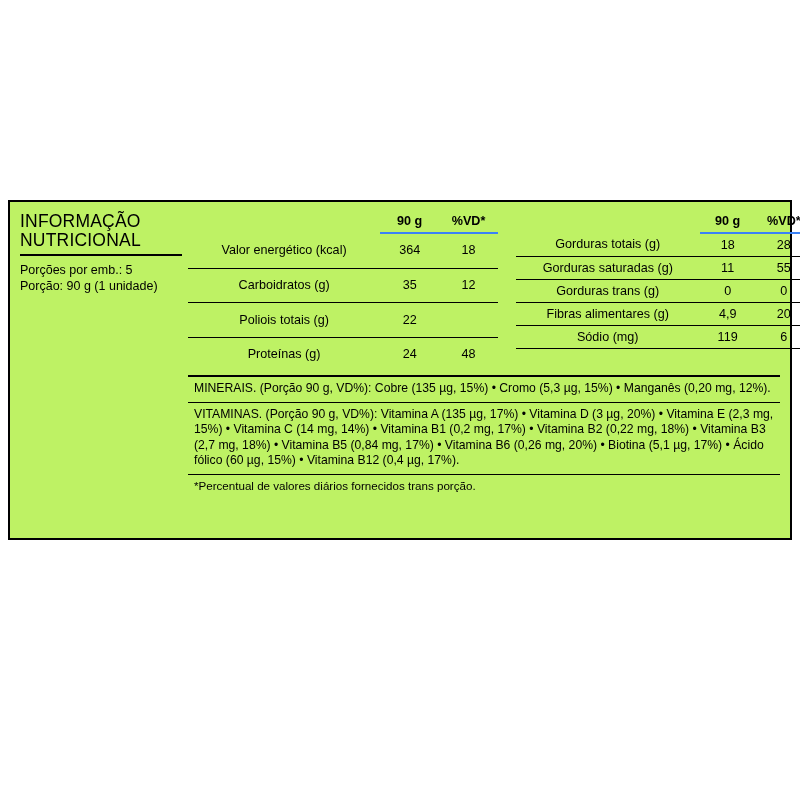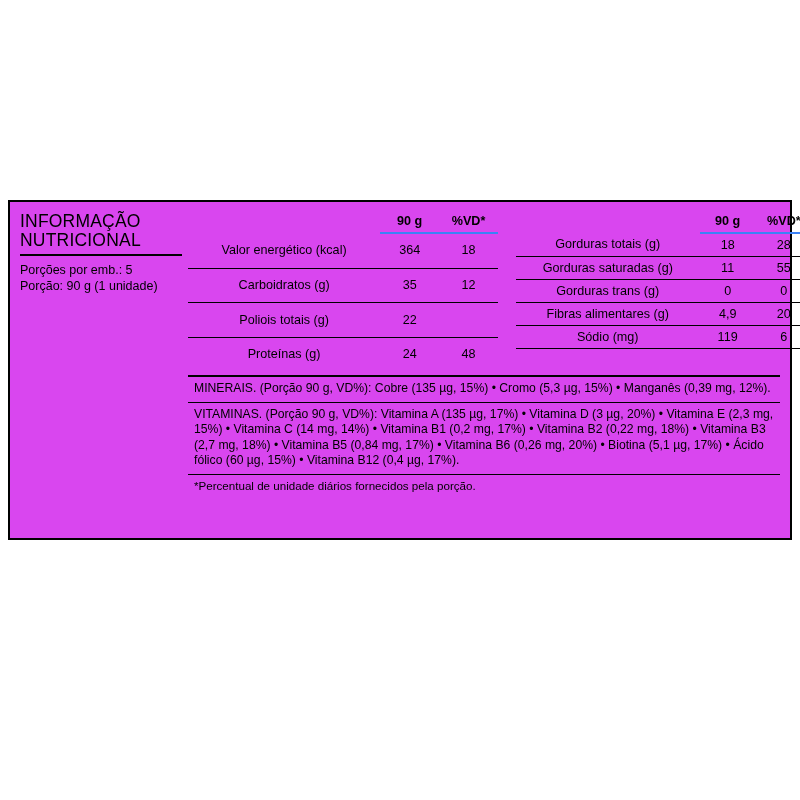--- a/index.html
+++ b/index.html
@@ -17,21 +17,21 @@
   }
 
   #panel {
     position: absolute;
     left: 8px;
     top: 200px;
     width: 784px;
     height: 340px;
     border: 2px solid #000;
     box-sizing: border-box;
-    background: #d946ef;
+    background: #bef264;
   }
 
   .inner {
     position: absolute;
     left: 10px;
     right: 10px;
     top: 8px;
     bottom: 8px;
   }
 
@@ -235,21 +235,21 @@
               <td class="c-vd"></td>
             </tr>
           </tbody>
         </table>
 
       </div>
     </div>
 
     <div class="bottomwrap">
       <div class="rule-full"></div>
-      <div class="blk"><b>MINERAIS.</b> (<b>Porção 90 g</b>, VD%): Cobre (<b>135 µg</b>, 15%) • Cromo (<b>5,3 µg</b>, 15%) • Manganês (<b>0,39 mg</b>, 12%).</div>
+      <div class="blk"><b>MINERAIS.</b> (<b>Porção 90 g</b>, VD%): Cobre (<b>135 µg</b>, 15%) • Cromo (<b>5,3 µg</b>, 15%) • Manganês (<b>0,20 mg</b>, 12%).</div>
       <div class="rule-thin"></div>
       <div class="blk"><b>VITAMINAS.</b> (<b>Porção 90 g</b>, VD%): Vitamina A (<b>135 µg</b>, 17%) • Vitamina D (<b>3 µg</b>, 20%) • Vitamina E (<b>2,3 mg</b>, 15%) • Vitamina C (<b>14 mg</b>, 14%) • Vitamina B1 (<b>0,2 mg</b>, 17%) • Vitamina B2 (<b>0,22 mg</b>, 18%) • Vitamina B3 (<b>2,7 mg</b>, 18%) • Vitamina B5 (<b>0,84 mg</b>, 17%) • Vitamina B6 (<b>0,26 mg</b>, 20%) • Biotina (<b>5,1 µg</b>, 17%) • Ácido fólico (<b>60 µg</b>, 15%) • Vitamina B12 (<b>0,4 µg</b>, 17%).</div>
       <div class="rule-thin"></div>
-      <div class="footnote">*Percentual de unidade diários fornecidos pela porção.</div>
+      <div class="footnote">*Percentual de valores diários fornecidos trans porção.</div>
     </div>
 
   </div>
 </div>
 
 </body></html>

